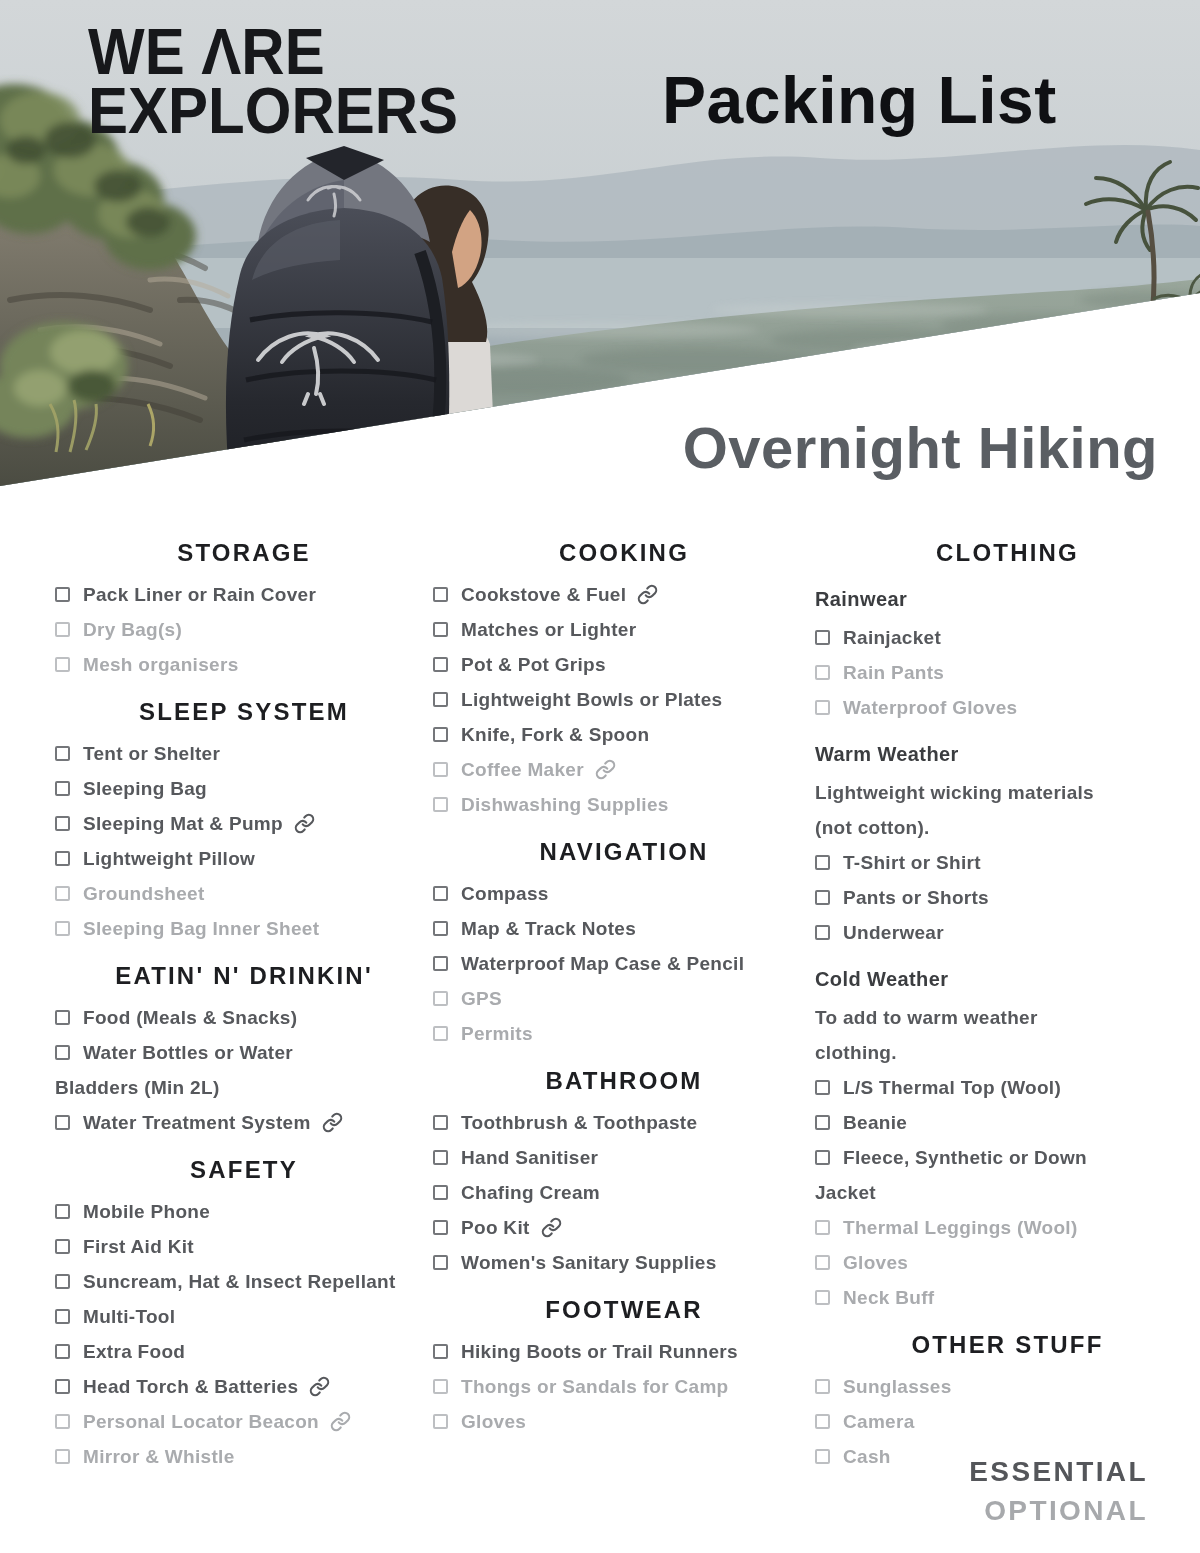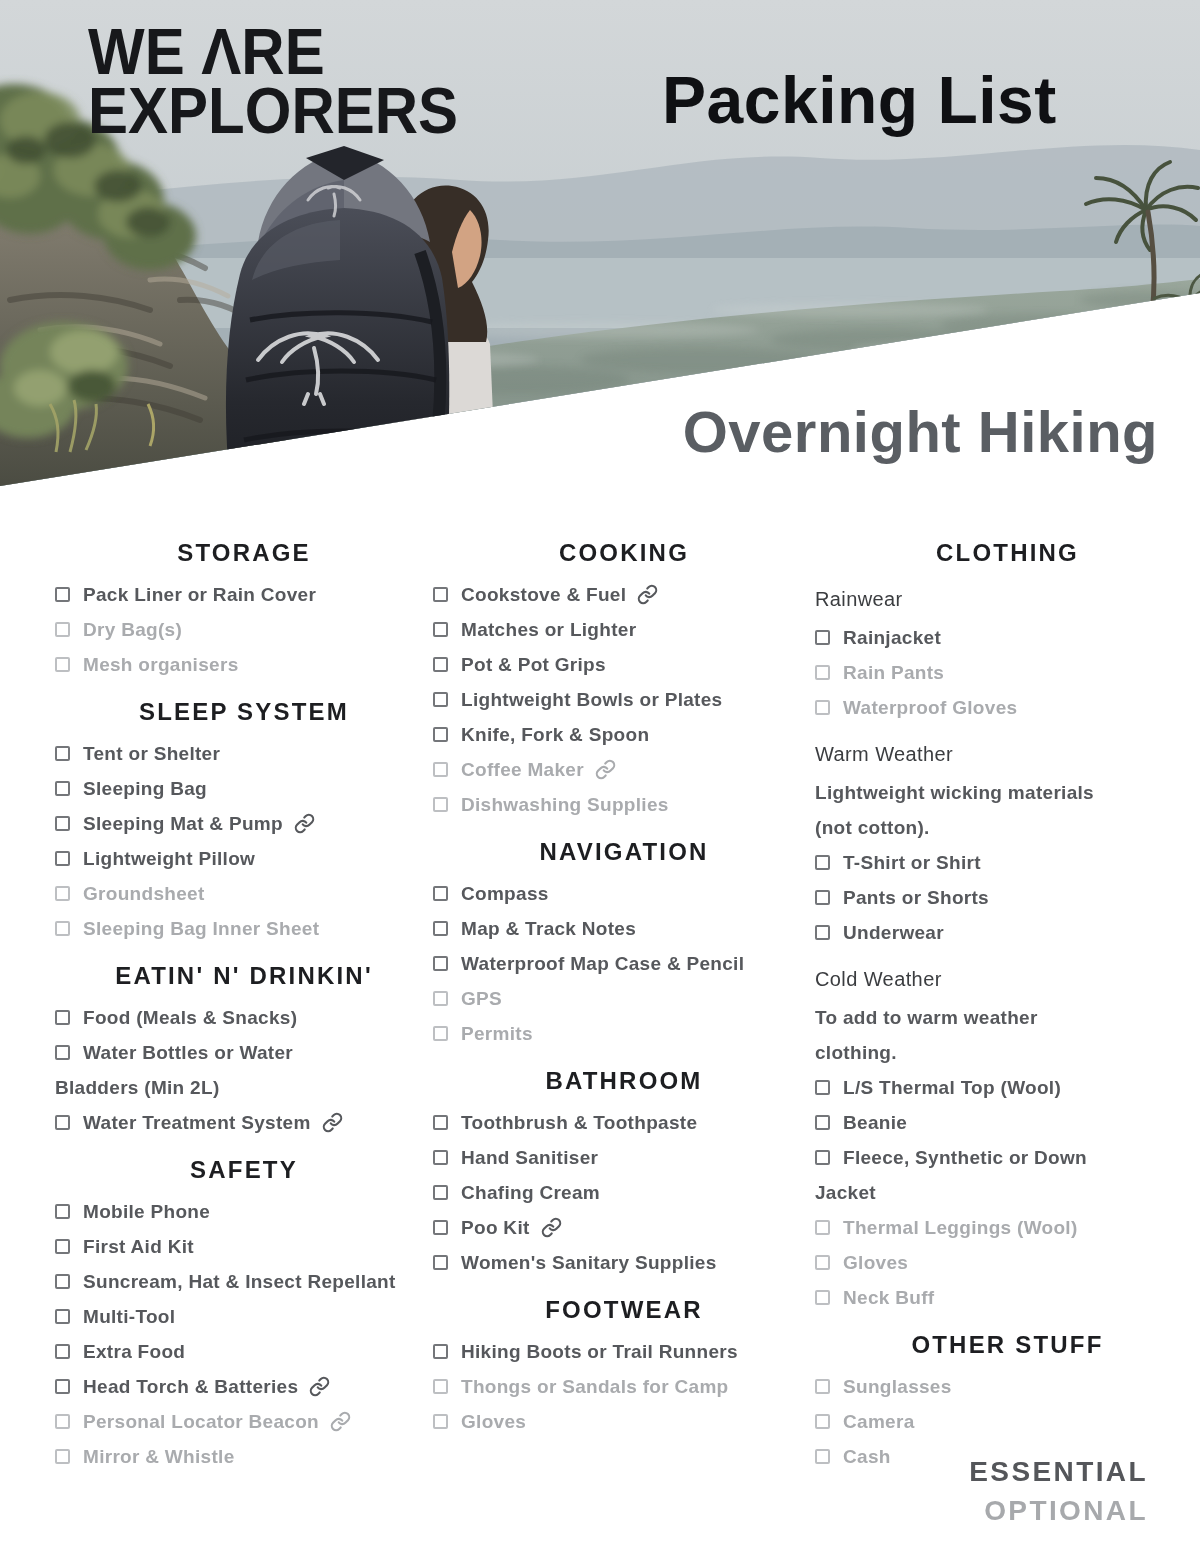--- a/index.html
+++ b/index.html
@@ -8,30 +8,30 @@
 
   
   .hero{position:absolute;left:0;top:0;width:1200px;height:486px;
         clip-path:polygon(0 0,1200px 0,1200px 293px,0 486px);}
   .hero svg{display:block}
 
   .brand{position:absolute;left:88px;top:22px;font-weight:700;font-size:60px;line-height:.92;
          color:#17181b;letter-spacing:0;transform:scaleY(1.08);transform-origin:top left;}
   .title{position:absolute;left:660px;top:60px;margin:2px;font-size:66px;font-weight:700;
          color:#0f1013;letter-spacing:.5px;}
-  .subtitle{position:absolute;right:42px;top:398px;margin:0;font-size:58px;font-weight:700;
+  .subtitle{position:absolute;right:42px;top:414px;margin:0;font-size:58px;font-weight:700;
             color:#5a5e63;letter-spacing:.5px;text-align:center;}
 
   
   .cols{position:absolute;left:55px;top:536px;display:grid;grid-template-columns:378px 382px 385px;
         align-items:start;}
   .column > :first-child{margin-top:0;}
   .sec-heading{font-size:24px;font-weight:700;color:#1d1e21;letter-spacing:2.2px;
                line-height:34px;margin:13px 0 7px;white-space:pre;text-align:center;}
-  .subheading{font-size:20px;font-weight:400;color:#3b3d40;letter-spacing:.4px;
+  .subheading{font-size:20px;font-weight:700;color:#3b3d40;letter-spacing:.4px;
               line-height:34px;margin:12px 0 4px;}
   .note{font-size:19px;font-weight:700;color:#56585c;letter-spacing:.3px;line-height:35px;white-space:pre;}
   .item{font-size:19px;font-weight:700;color:#56585c;letter-spacing:.3px;line-height:35px;}
   .item.optional{color:#a9abae;}
   .item-label{white-space:pre;}
   .checkbox{display:inline-block;width:15px;height:15px;border:2px solid #74767a;border-radius:2px;
             margin-right:13px;vertical-align:-1px;box-sizing:border-box;background:transparent;}
   .item.optional .checkbox{border-color:#bdbfc2;}
   .link-icon{margin-left:11px;vertical-align:-4px;}
 

